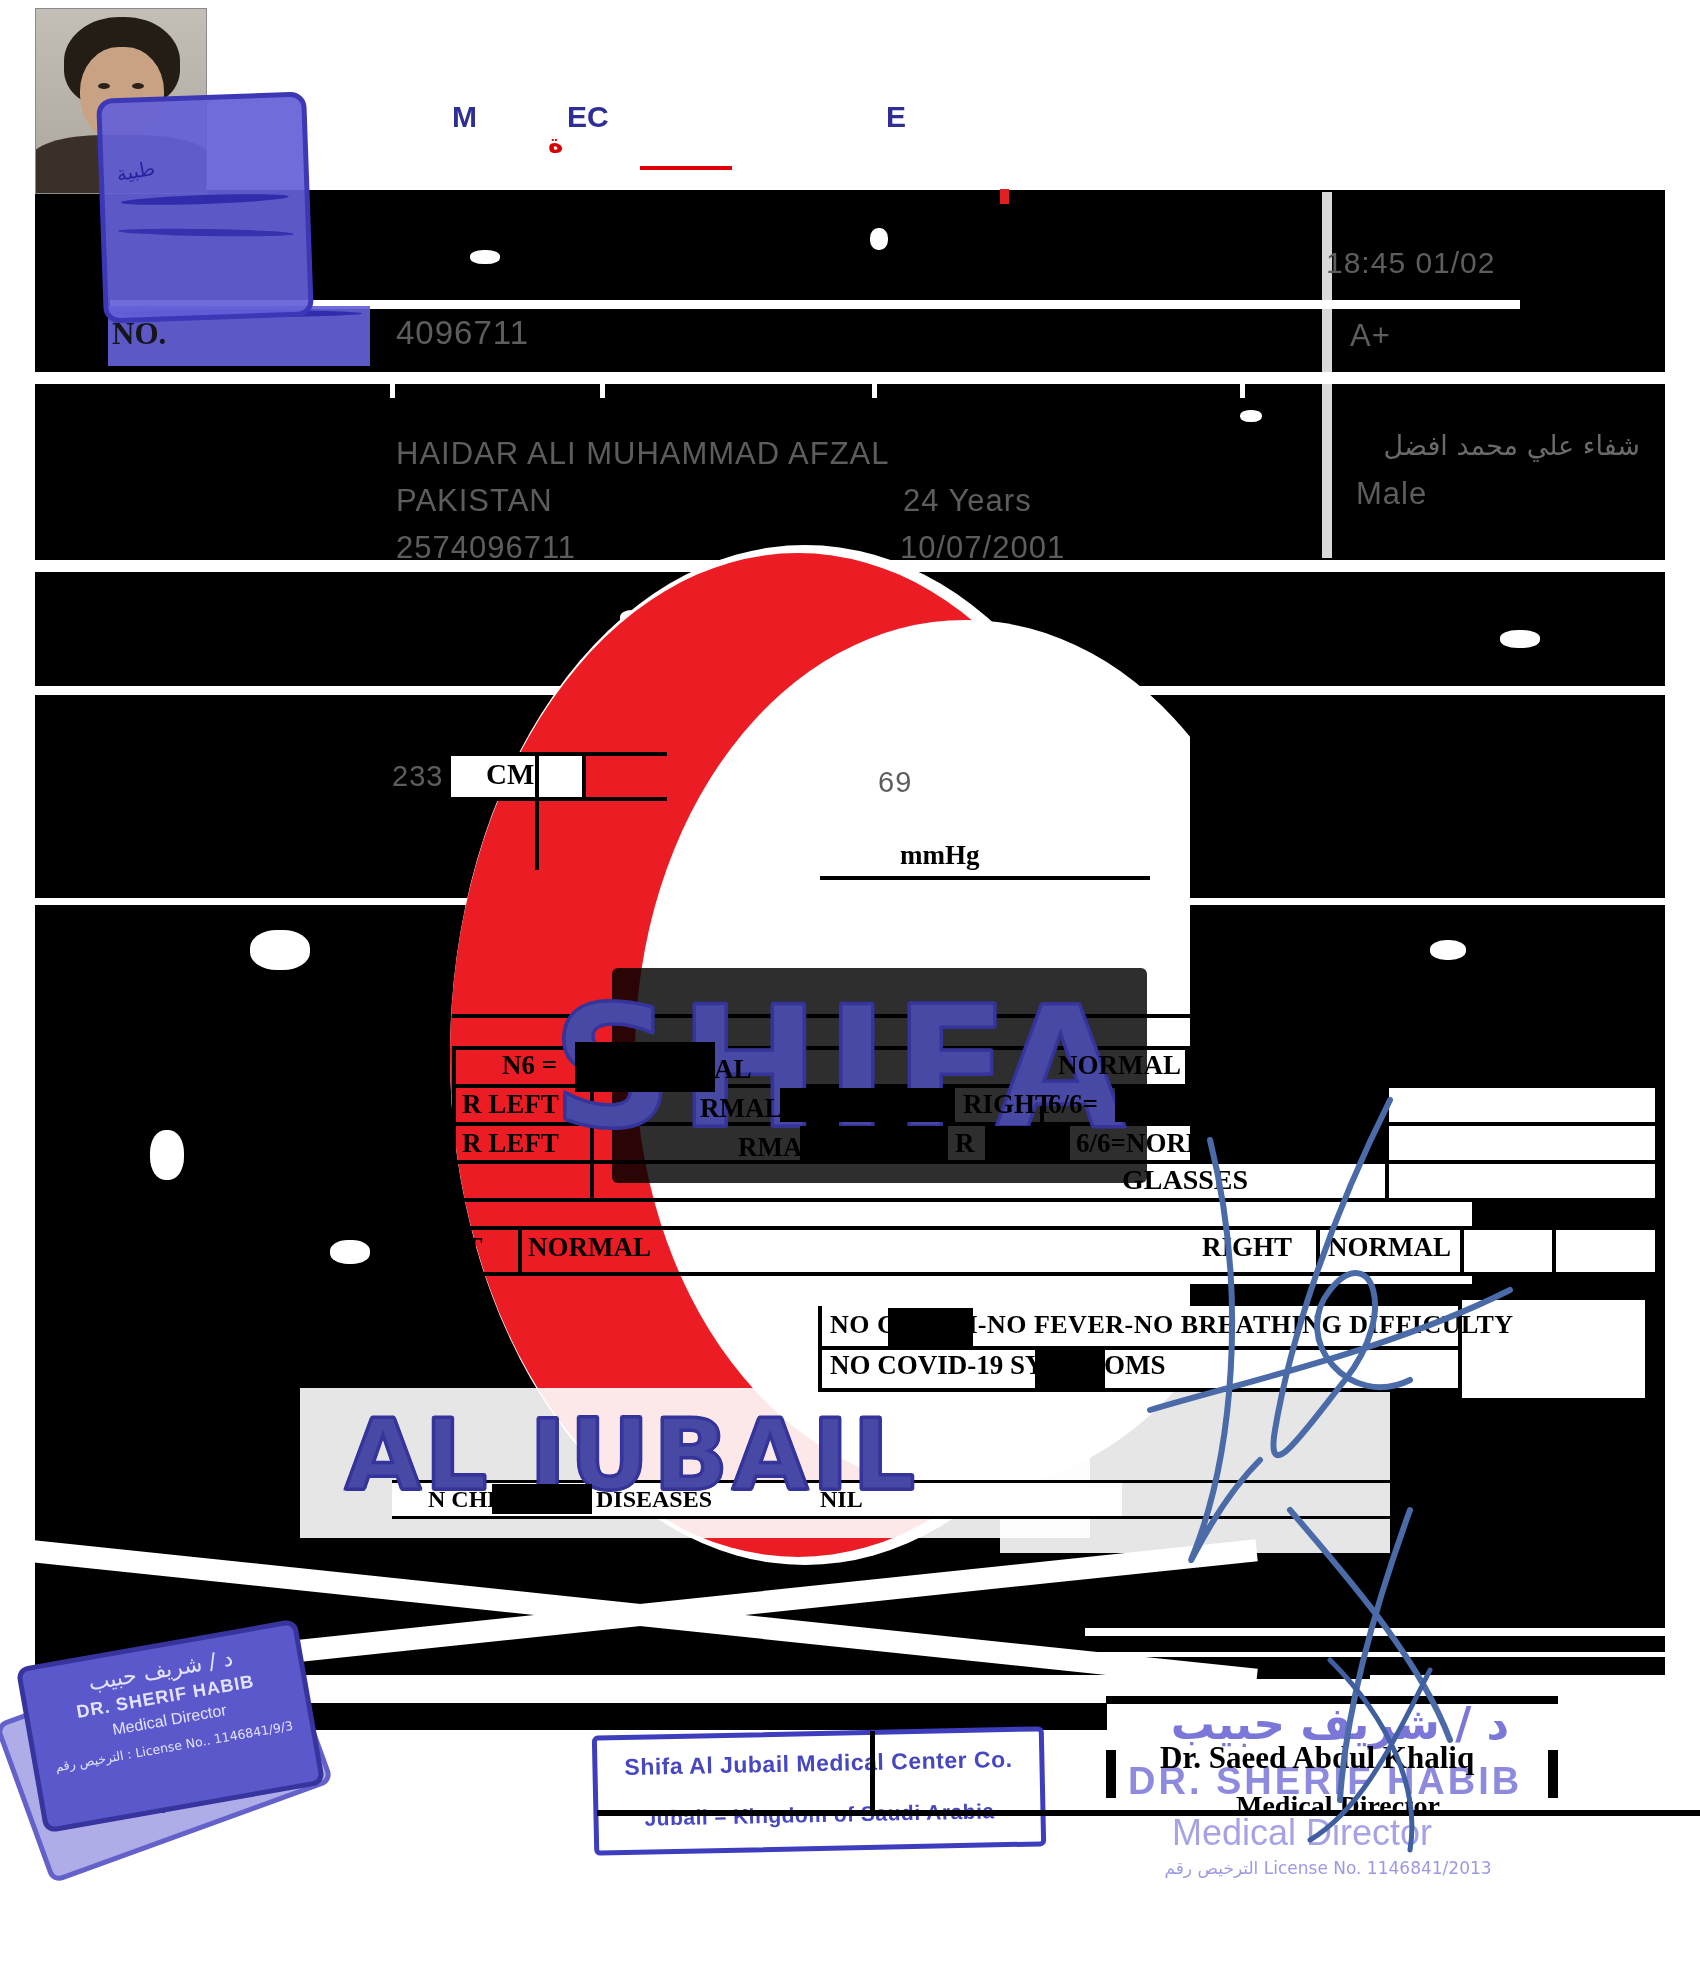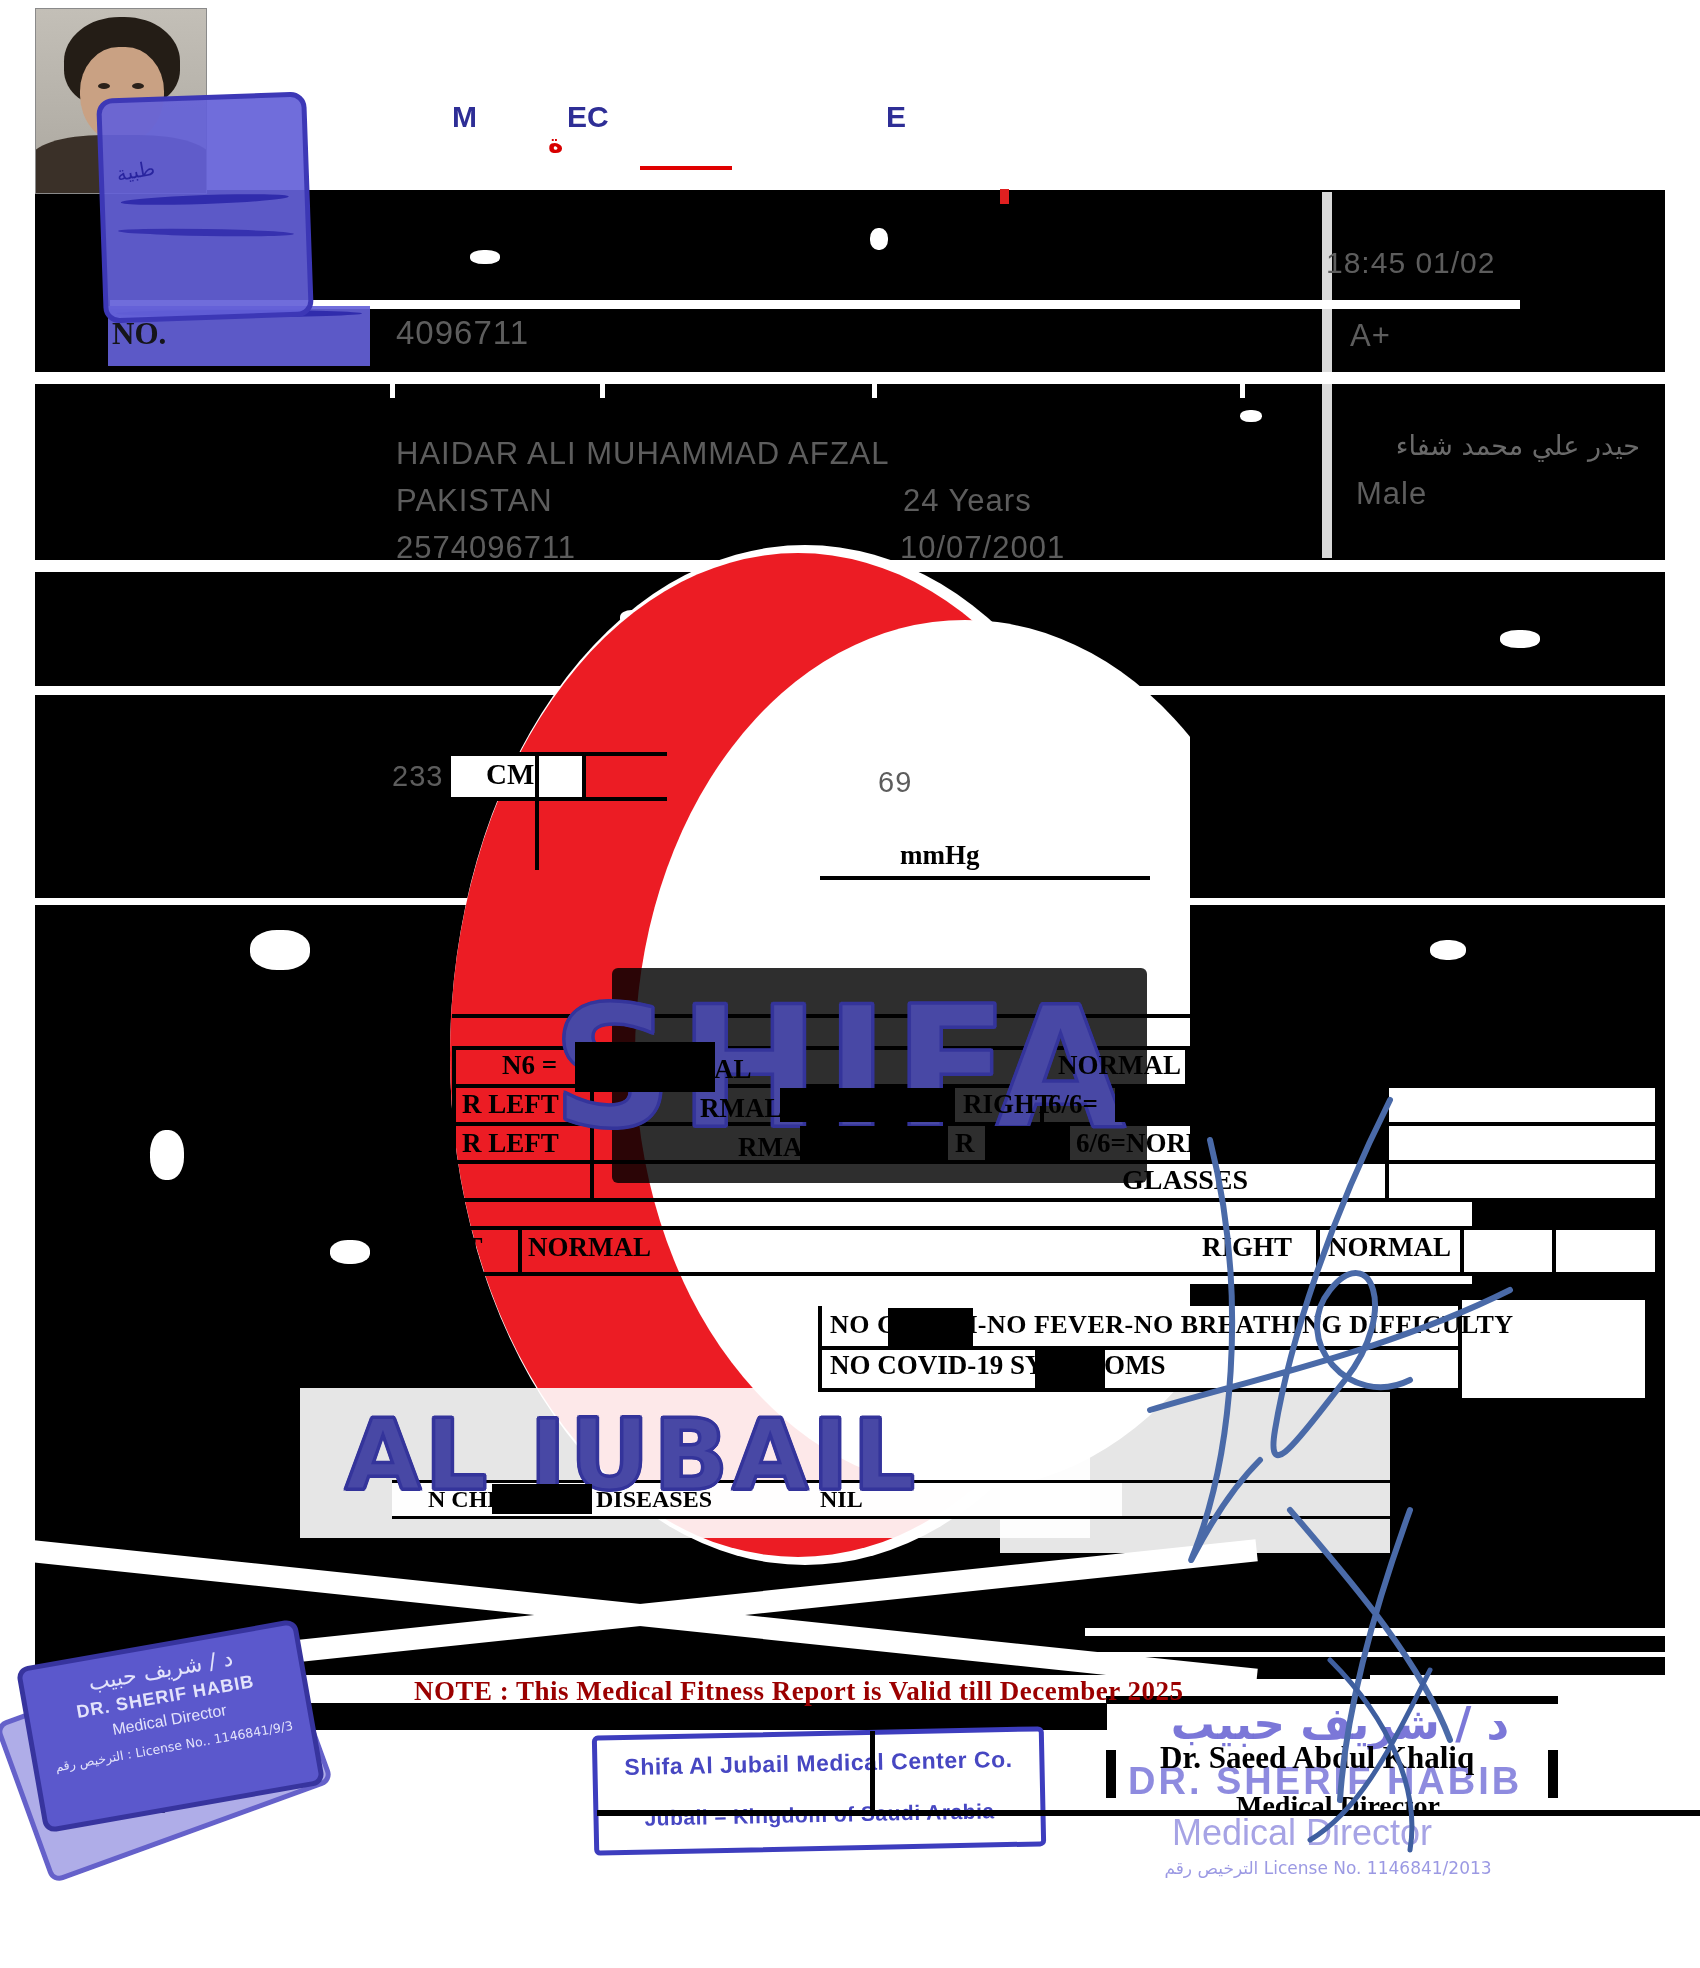--- a/index.html
+++ b/index.html
@@ -118,21 +118,21 @@
   <div class="abs" style="left:640px;top:166px;width:92px;height:4px;background:#e00000;"></div>
   <div class="abs" style="left:1000px;top:189px;width:9px;height:15px;background:#e02020;"></div>
 
   <span class="abs gtx" style="left:1326px;top:246px;font-size:30px;">18:45 01/02</span>
   <span class="abs gtx" style="left:396px;top:314px;font-size:33px;">4096711</span>
   <span class="abs gtx" style="left:1350px;top:318px;font-size:31px;">A+</span>
   <span class="abs gtx" style="left:396px;top:436px;font-size:31px;">HAIDAR ALI MUHAMMAD AFZAL</span>
   <span class="abs gtx" style="left:396px;top:483px;font-size:31px;">PAKISTAN</span>
   <span class="abs gtx" style="left:903px;top:483px;font-size:31px;">24 Years</span>
   <span class="abs gtx" style="left:1356px;top:476px;font-size:31px;text-align:right;">Male</span>
-  <div class="abs gtx ar" style="left:1390px;top:430px;width:250px;font-size:27px;color:#6a6a6a;text-align:right;">حيدر علي محمد شفاء</div>
+  <div class="abs gtx ar" style="left:1390px;top:430px;width:250px;font-size:27px;color:#6a6a6a;text-align:right;">شفاء علي محمد افضل</div>
   <span class="abs gtx" style="left:396px;top:530px;font-size:31px;">2574096711</span>
   <span class="abs gtx" style="left:900px;top:530px;font-size:31px;">10/07/2001</span>
   <span class="abs gtx" style="left:392px;top:760px;font-size:29px;">233</span>
   <span class="abs gtx" style="left:878px;top:766px;font-size:29px;">69</span>
 
   <span class="abs stx" style="left:112px;top:316px;font-size:31px;z-index:42;color:#15151a;">NO.</span>
   <span class="abs stx" style="left:486px;top:758px;font-size:29px;">CM</span>
   <span class="abs stx" style="left:900px;top:840px;font-size:27px;">mmHg</span>
 
   <span class="abs stx" style="left:502px;top:1050px;font-size:27px;">N6 =</span>
@@ -163,21 +163,20 @@
   <div class="abs blk" style="left:575px;top:1042px;width:140px;height:50px;"></div>
   <div class="abs blk" style="left:1185px;top:1048px;width:195px;height:36px;"></div>
   <div class="abs blk" style="left:780px;top:1088px;width:175px;height:34px;"></div>
   <div class="abs blk" style="left:1115px;top:1088px;width:265px;height:34px;"></div>
   <div class="abs blk" style="left:800px;top:1126px;width:148px;height:34px;"></div>
   <div class="abs blk" style="left:985px;top:1126px;width:85px;height:34px;"></div>
   <div class="abs blk" style="left:888px;top:1308px;width:85px;height:38px;"></div>
   <div class="abs blk" style="left:1035px;top:1350px;width:70px;height:38px;"></div>
   <div class="abs blk" style="left:492px;top:1484px;width:100px;height:30px;"></div>
 
-  <span class="abs stx" style="left:414px;top:1676px;font-size:27px;color:#9b0000;letter-spacing:.5px;z-index:30;">NOTE : This Medical Fitness Report is Valid till December 2025</span>
 
   <div class="abs blk" style="left:597px;top:1810px;width:1103px;height:6px;z-index:25;"></div>
   <div class="abs blk" style="left:870px;top:1731px;width:5px;height:81px;z-index:25;"></div>
   <div class="abs blk" style="left:1106px;top:1696px;width:452px;height:8px;"></div>
   <div class="abs blk" style="left:1106px;top:1750px;width:10px;height:48px;"></div>
   <div class="abs blk" style="left:1548px;top:1750px;width:10px;height:48px;"></div>
 
   <div class="abs" style="left:35px;top:8px;width:170px;height:184px;background:#b6b2aa;border:1px solid #8a8a8a;overflow:hidden;z-index:5;">
     <div class="abs" style="left:0;top:0;width:170px;height:184px;background:linear-gradient(180deg,#c3bfb7 0%,#aba79f 100%);"></div>
     <div class="abs" style="left:28px;top:8px;width:116px;height:92px;background:#241d16;border-radius:48% 48% 42% 42%;"></div>

